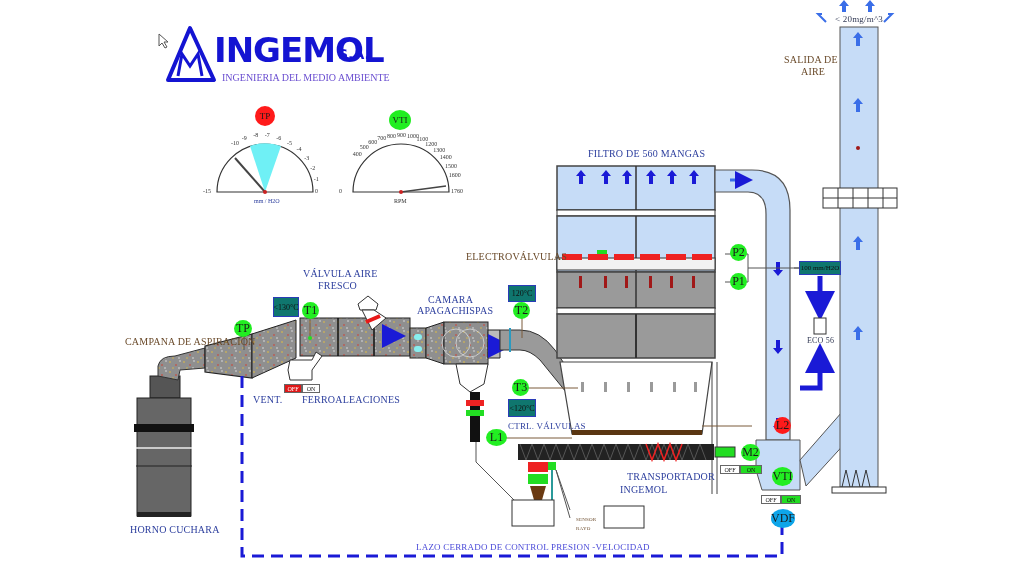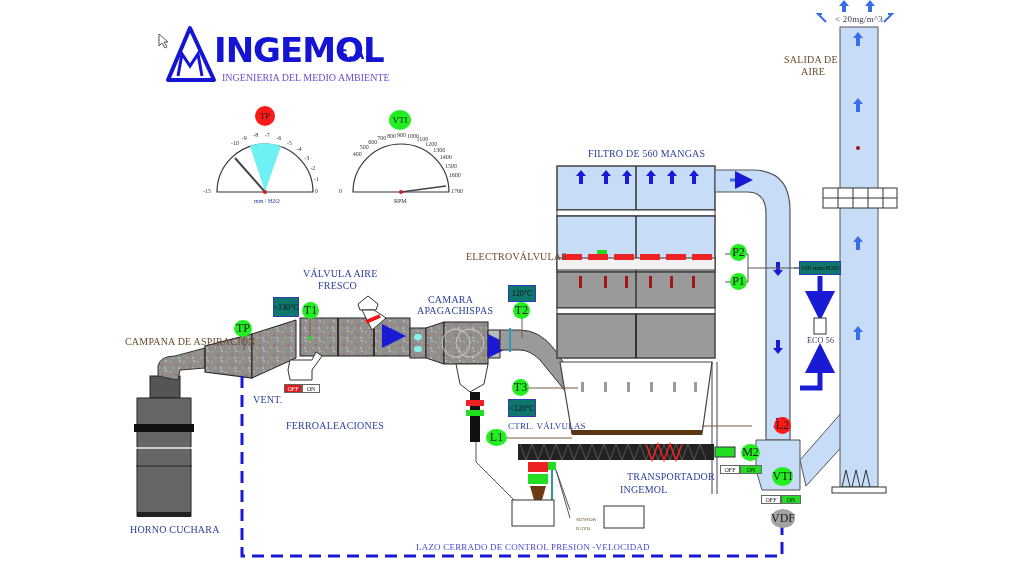--- a/index.html
+++ b/index.html
@@ -4,21 +4,21 @@
 <style>
   html, body { margin:0; padding:0; background:#ffffff; }
   body { width:1024px; height:578px; position:relative; overflow:hidden; font-family:"Liberation Serif", serif; }
   #stage { position:absolute; left:0; top:0; width:1024px; height:578px; }
   .lbl { position:absolute; font-family:"Liberation Serif", serif; font-size:10px; color:#333a55; white-space:nowrap; letter-spacing:0.2px; }
   .lbl.brown { color:#6a4a2a; }
   .lbl.blue { color:#2d3f9e; }
   .badge { position:absolute; border-radius:50%; display:flex; align-items:center; justify-content:center; font-family:"Liberation Serif", serif; font-size:12px; color:#1a1a1a; }
   .badge.green { background:#22ee22; }
   .badge.red { background:#ff1a1a; }
-  .badge.orange { background:#a3a3a3; }
+  .badge.orange { background:#0ea5e9; }
   .tbox { position:absolute; background:#0f766e; border:1px solid #2a3cb8; font-family:"Liberation Serif", serif; font-size:8px; color:#111; display:flex; align-items:center; justify-content:center; }
   .sw { position:absolute; display:flex; height:9px; font-family:"Liberation Serif", serif; font-size:6px; }
   .sw span { display:flex; align-items:center; justify-content:center; border:1px solid #666; }
   .sw .off { background:#fff; color:#222; }
   .sw .on { background:#22dd22; color:#111; }
   .sw .off.red { background:#e01818; color:#fff; }
   .sw .on.white { background:#fff; color:#222; }
   .cursor { position:absolute; left:158px; top:33px; }
   .logo-text { position:absolute; left:214px; top:30px; font-family:"DejaVu Sans", sans-serif; font-weight:bold; font-size:34px; color:#1414d2; letter-spacing:-1px; }
   .logo-sa { position:absolute; left:338px; top:46px; font-family:"DejaVu Sans", sans-serif; font-weight:bold; font-size:14px; color:#1414d2; }
@@ -271,21 +271,21 @@
     </div>
 <div class="gauge-lbl" style="left:254px;top:198px;color:#2d3f9e;">mm / H2O</div>
 <div class="gauge-lbl" style="left:394px;top:198px;">RPM</div>
 
 <div class="lbl blue" style="left:303px;top:268px;">VÁLVULA AIRE</div>
 <div class="lbl blue" style="left:318px;top:280px;">FRESCO</div>
 <div class="lbl blue" style="left:428px;top:294px;">CAMARA</div>
 <div class="lbl blue" style="left:417px;top:305px;">APAGACHISPAS</div>
 <div class="lbl brown" style="left:125px;top:336px;">CAMPANA DE ASPIRACIÓN</div>
 <div class="lbl blue" style="left:253px;top:394px;">VENT.</div>
-<div class="lbl blue" style="left:286px;top:394px;margin-top:26px;">FERROALEACIONES</div>
+<div class="lbl blue" style="left:302px;top:394px;">FERROALEACIONES</div>
 <div class="lbl blue" style="left:130px;top:524px;">HORNO CUCHARA</div>
 <div class="lbl blue" style="left:588px;top:148px;">FILTRO DE 560  MANGAS</div>
 <div class="lbl brown" style="left:466px;top:251px;">ELECTROVÁLVULAS</div>
 <div class="lbl blue" style="left:508px;top:421px;font-size:9px;">CTRL. VÁLVULAS</div>
 <div class="lbl blue" style="left:627px;top:471px;">TRANSPORTADOR</div>
 <div class="lbl blue" style="left:620px;top:484px;">INGEMOL</div>
 <div class="lbl brown" style="left:576px;top:517px;font-size:5px;">SENSOR</div>
 <div class="lbl brown" style="left:576px;top:526px;font-size:5px;">RAYO</div>
 <div class="lbl blue" style="left:416px;top:542px;font-size:9px;color:#4a4ad8;">LAZO CERRADO DE CONTROL  PRESION -VELOCIDAD</div>
 <div class="lbl brown" style="left:784px;top:54px;">SALIDA DE</div>

